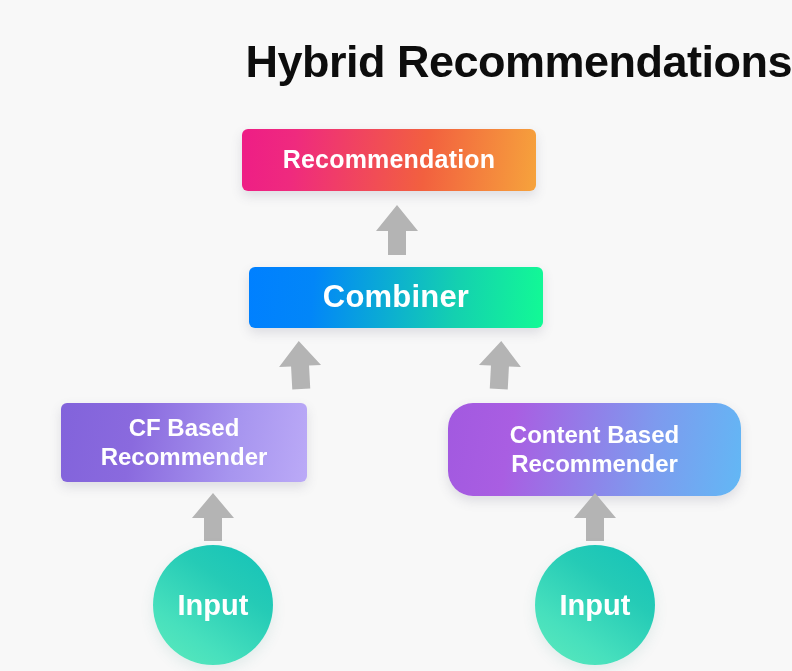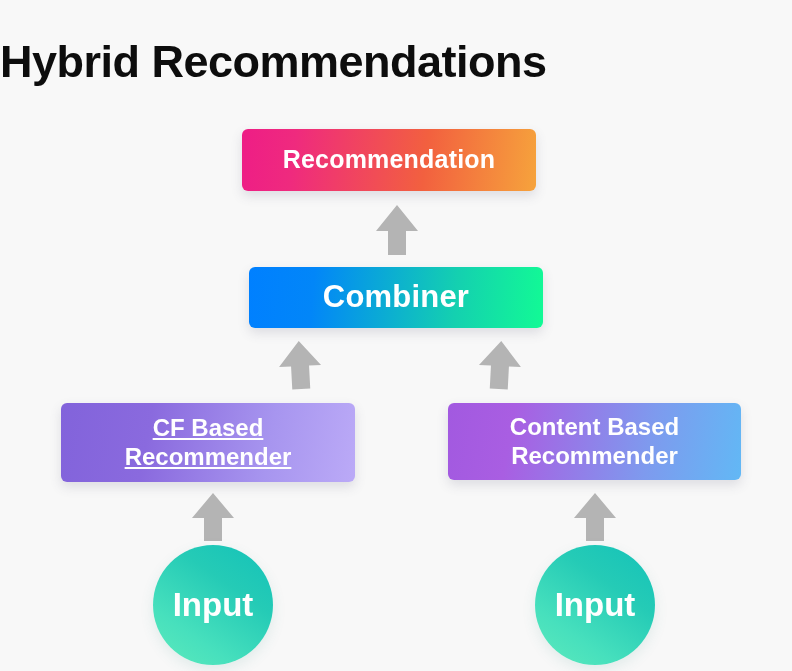--- a/index.html
+++ b/index.html
@@ -19,21 +19,21 @@
     height: 671px;
     background: #f8f8f8;
   }
 
   
   .title {
     position: absolute;
     left: 0;
     top: 36px;
     width: 792px;
-    text-align: left;
+    text-align: right;
     font-size: 45px;
     font-weight: bold;
     color: #0d0d0d;
     letter-spacing: -0.5px;
     font-family: "Liberation Sans", sans-serif;
   }
 
   
   .node {
     position: absolute;
@@ -70,49 +70,49 @@
     height: 61px;
     font-size: 31px;
     letter-spacing: 0.2px;
     background: linear-gradient(95deg, #0080ff 0%, #0286f8 22%, #14d0b0 70%, #12fa95 100%);
   }
 
   
   .node-cf {
     left: 61px;
     top: 403px;
-    width: 294px;
+    width: 246px;
     height: 79px;
     font-size: 24px;
     background: linear-gradient(100deg, #8263db 0%, #8a6ade 30%, #a795ef 70%, #bbaaf7 100%);
-    text-decoration: underline;
   }
 
   
   .node-content {
     left: 448px;
     top: 403px;
     width: 293px;
-    height: 77px;
+    height: 93px;
     font-size: 24px;
     background: linear-gradient(100deg, #a259e0 0%, #a95ee2 22%, #7e9aee 68%, #62b8f5 100%);
+    border-radius: 25px;
   }
 
   
   .circle {
     position: absolute;
     width: 120px;
     height: 120px;
     border-radius: 50%;
     display: flex;
     align-items: center;
     justify-content: center;
     color: #ffffff;
     font-weight: bold;
-    font-size: 33px;
+    font-size: 29px;
     background: linear-gradient(215deg, #14c2b9 0%, #25cbb6 35%, #47e0bd 72%, #5deabc 100%);
     box-shadow: 0 5px 14px rgba(60, 140, 130, 0.12);
   }
   .circle-left  { left: 153px; top: 545px; }
   .circle-right { left: 535px; top: 545px; }
 
   
   .arrow {
     position: absolute;
     width: 44px;

